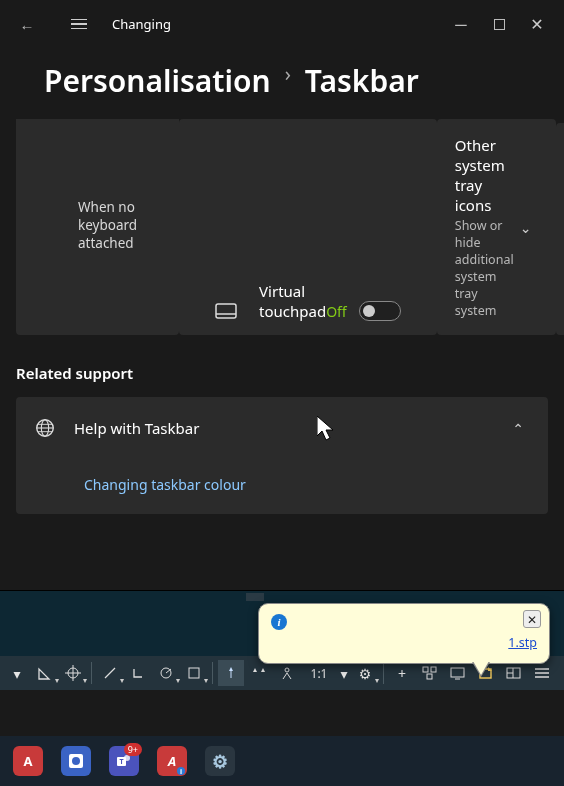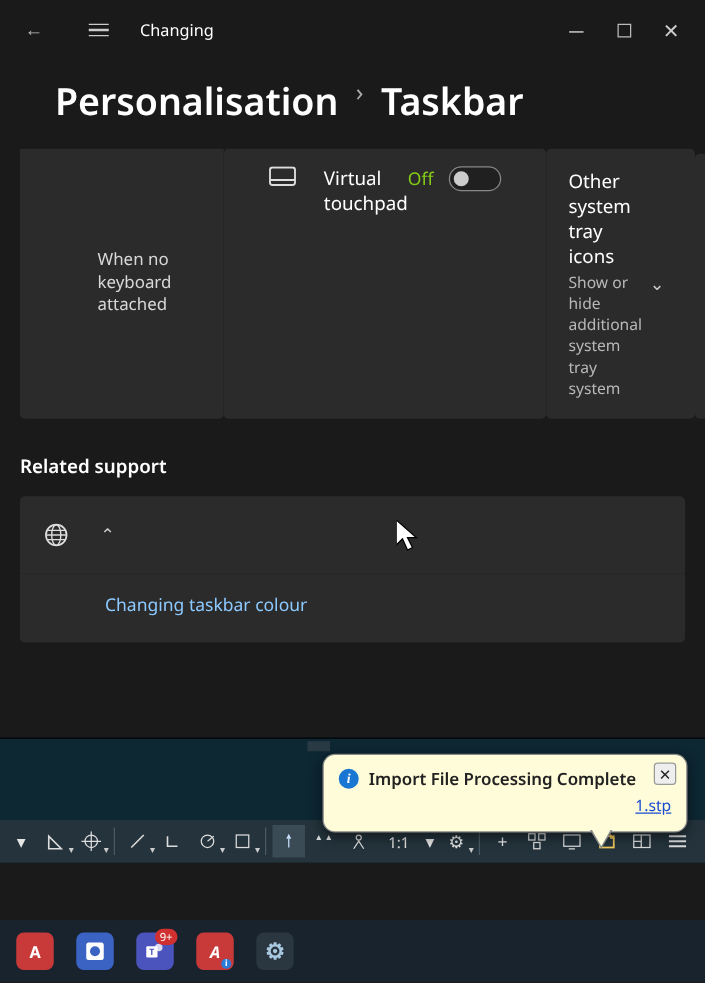--- a/index.html
+++ b/index.html
@@ -16,21 +16,21 @@
   .icon-menu span{width:16px;height:1.5px;background:#ccc;}
 
   
   .breadcrumb { padding: 12px 16px 18px 16px; display:flex; align-items:flex-start; gap:14px;margin-left:28px; }
   .bc-main { font-size: 30px; font-weight:600; color:#fff;}
   .bc-sep { font-size: 20px; color:#aaa;}
   .bc-sub { font-size: 30px; font-weight:600; color:#fff;}
 
   
   .cards { padding: 0 16px; display:flex; flex-direction:row; gap:0; }
-  .card { background:#2b2b2b; border-radius:4px; padding:14px 36px; display:flex; align-items:flex-start; position:relative;}
+  .card { background:#2b2b2b; border-radius:4px; padding:14px 36px; display:flex; align-items:flex-end; position:relative;}
   .stub-row { background:#2b2b2b; border-radius:0 0 4px 4px; padding: 10px 18px 14px 18px; display:flex; align-items:center;}
   .row-icon { width:44px; display:flex; justify-content:flex-start; }
   .row-body { flex:1; display:flex; flex-direction:column; gap:2px;}
   .row-title { font-size:15px; color:#fff;}
   .row-sub { font-size:12.5px; color:#b8b8b8;}
   .toggle-wrap{display:flex; align-items:center; gap:12px;}
   .toggle-label{font-size:14px;color:#84cc16;}
   .toggle { width:42px; height:20px; border-radius:10px; background:#202020; border:1px solid #888; position:relative;}
   .toggle-knob{width:12px;height:12px;border-radius:50%;background:#ccc;position:absolute;left:3px;top:3px;}
   .chev { width:24px; display:flex; justify-content:center; font-size:14px; color:#ccc;}
@@ -150,20 +150,21 @@
 <div class="section-head">Related support</div>
 
 <div class="help-card">
   <svg class="globe" viewBox="0 0 24 24">
       <circle cx="12" cy="12" r="9" fill="none" stroke="#ddd" stroke-width="1.5"></circle>
       <ellipse cx="12" cy="12" rx="4" ry="9" fill="none" stroke="#ddd" stroke-width="1.2"></ellipse>
       <line x1="3" y1="12" x2="21" y2="12" stroke="#ddd" stroke-width="1.2"></line>
       <line x1="4" y1="8" x2="20" y2="8" stroke="#ddd" stroke-width="1"></line>
       <line x1="4" y1="16" x2="20" y2="16" stroke="#ddd" stroke-width="1"></line>
     </svg>
+  <div class="row-title" style="flex:1">Help with Taskbar</div>
   <div class="chev">⌃</div>
 </div>
 <div class="help-sub">
   <a>Changing taskbar colour</a>
 </div>
 
 <svg class="cursor" width="22" height="28">
     <polygon points="0,0 0,20 5,15 9,24 13,22 9,14 16,14" fill="#fff" stroke="#000" stroke-width="1"></polygon>
   </svg>
 
@@ -271,21 +272,20 @@
 </div>
 
 <div class="notif">
   <div class="notif-tail-b"></div>
     <div class="notif-tail"></div>
   <div class="notif-close">
       <span>✕</span>
     </div>
   <div class="notif-head">
     <span class="info-ic">i</span>
-    <span>Import File Processing Complete</span>
   </div>
   <div class="notif-link"><a>1.stp</a></div>
 </div>
 
 <div class="wtaskbar">
   <div class="wt-icon">
       <div class="app-tile" style="background:#c83a3a">A</div>
     </div>
   <div class="wt-icon">
       <div class="app-tile" style="background:#3a63c4">

